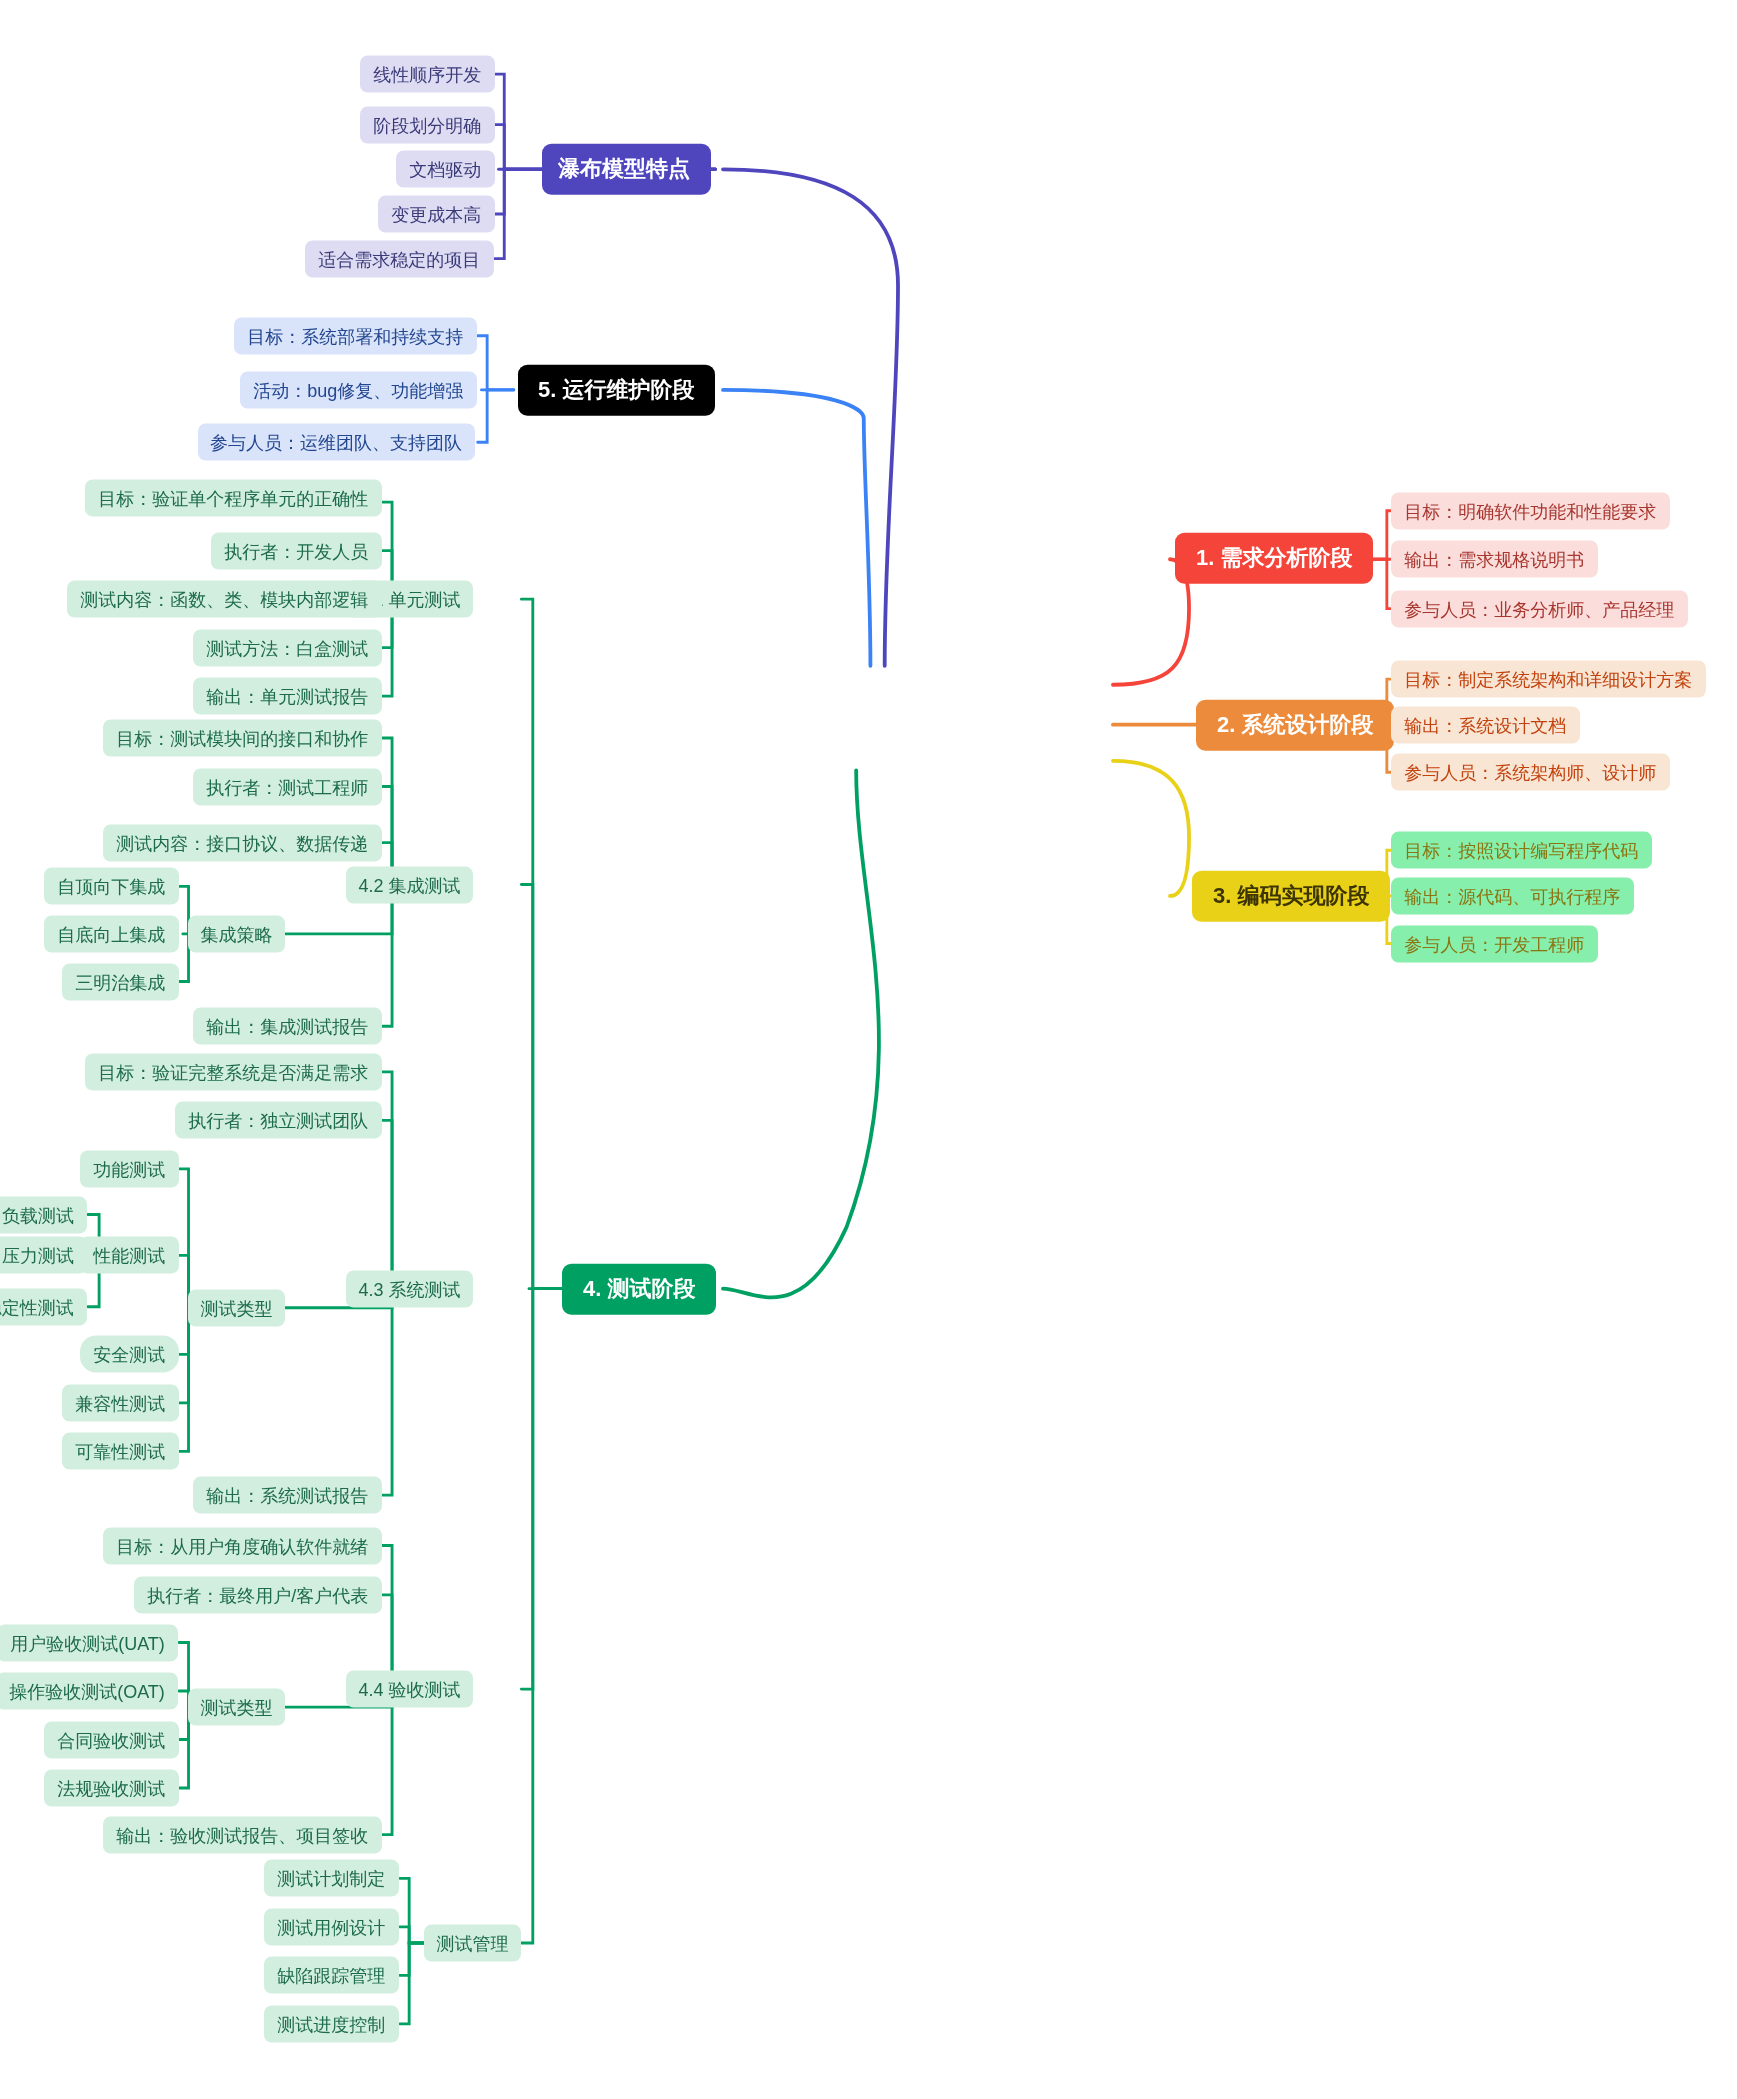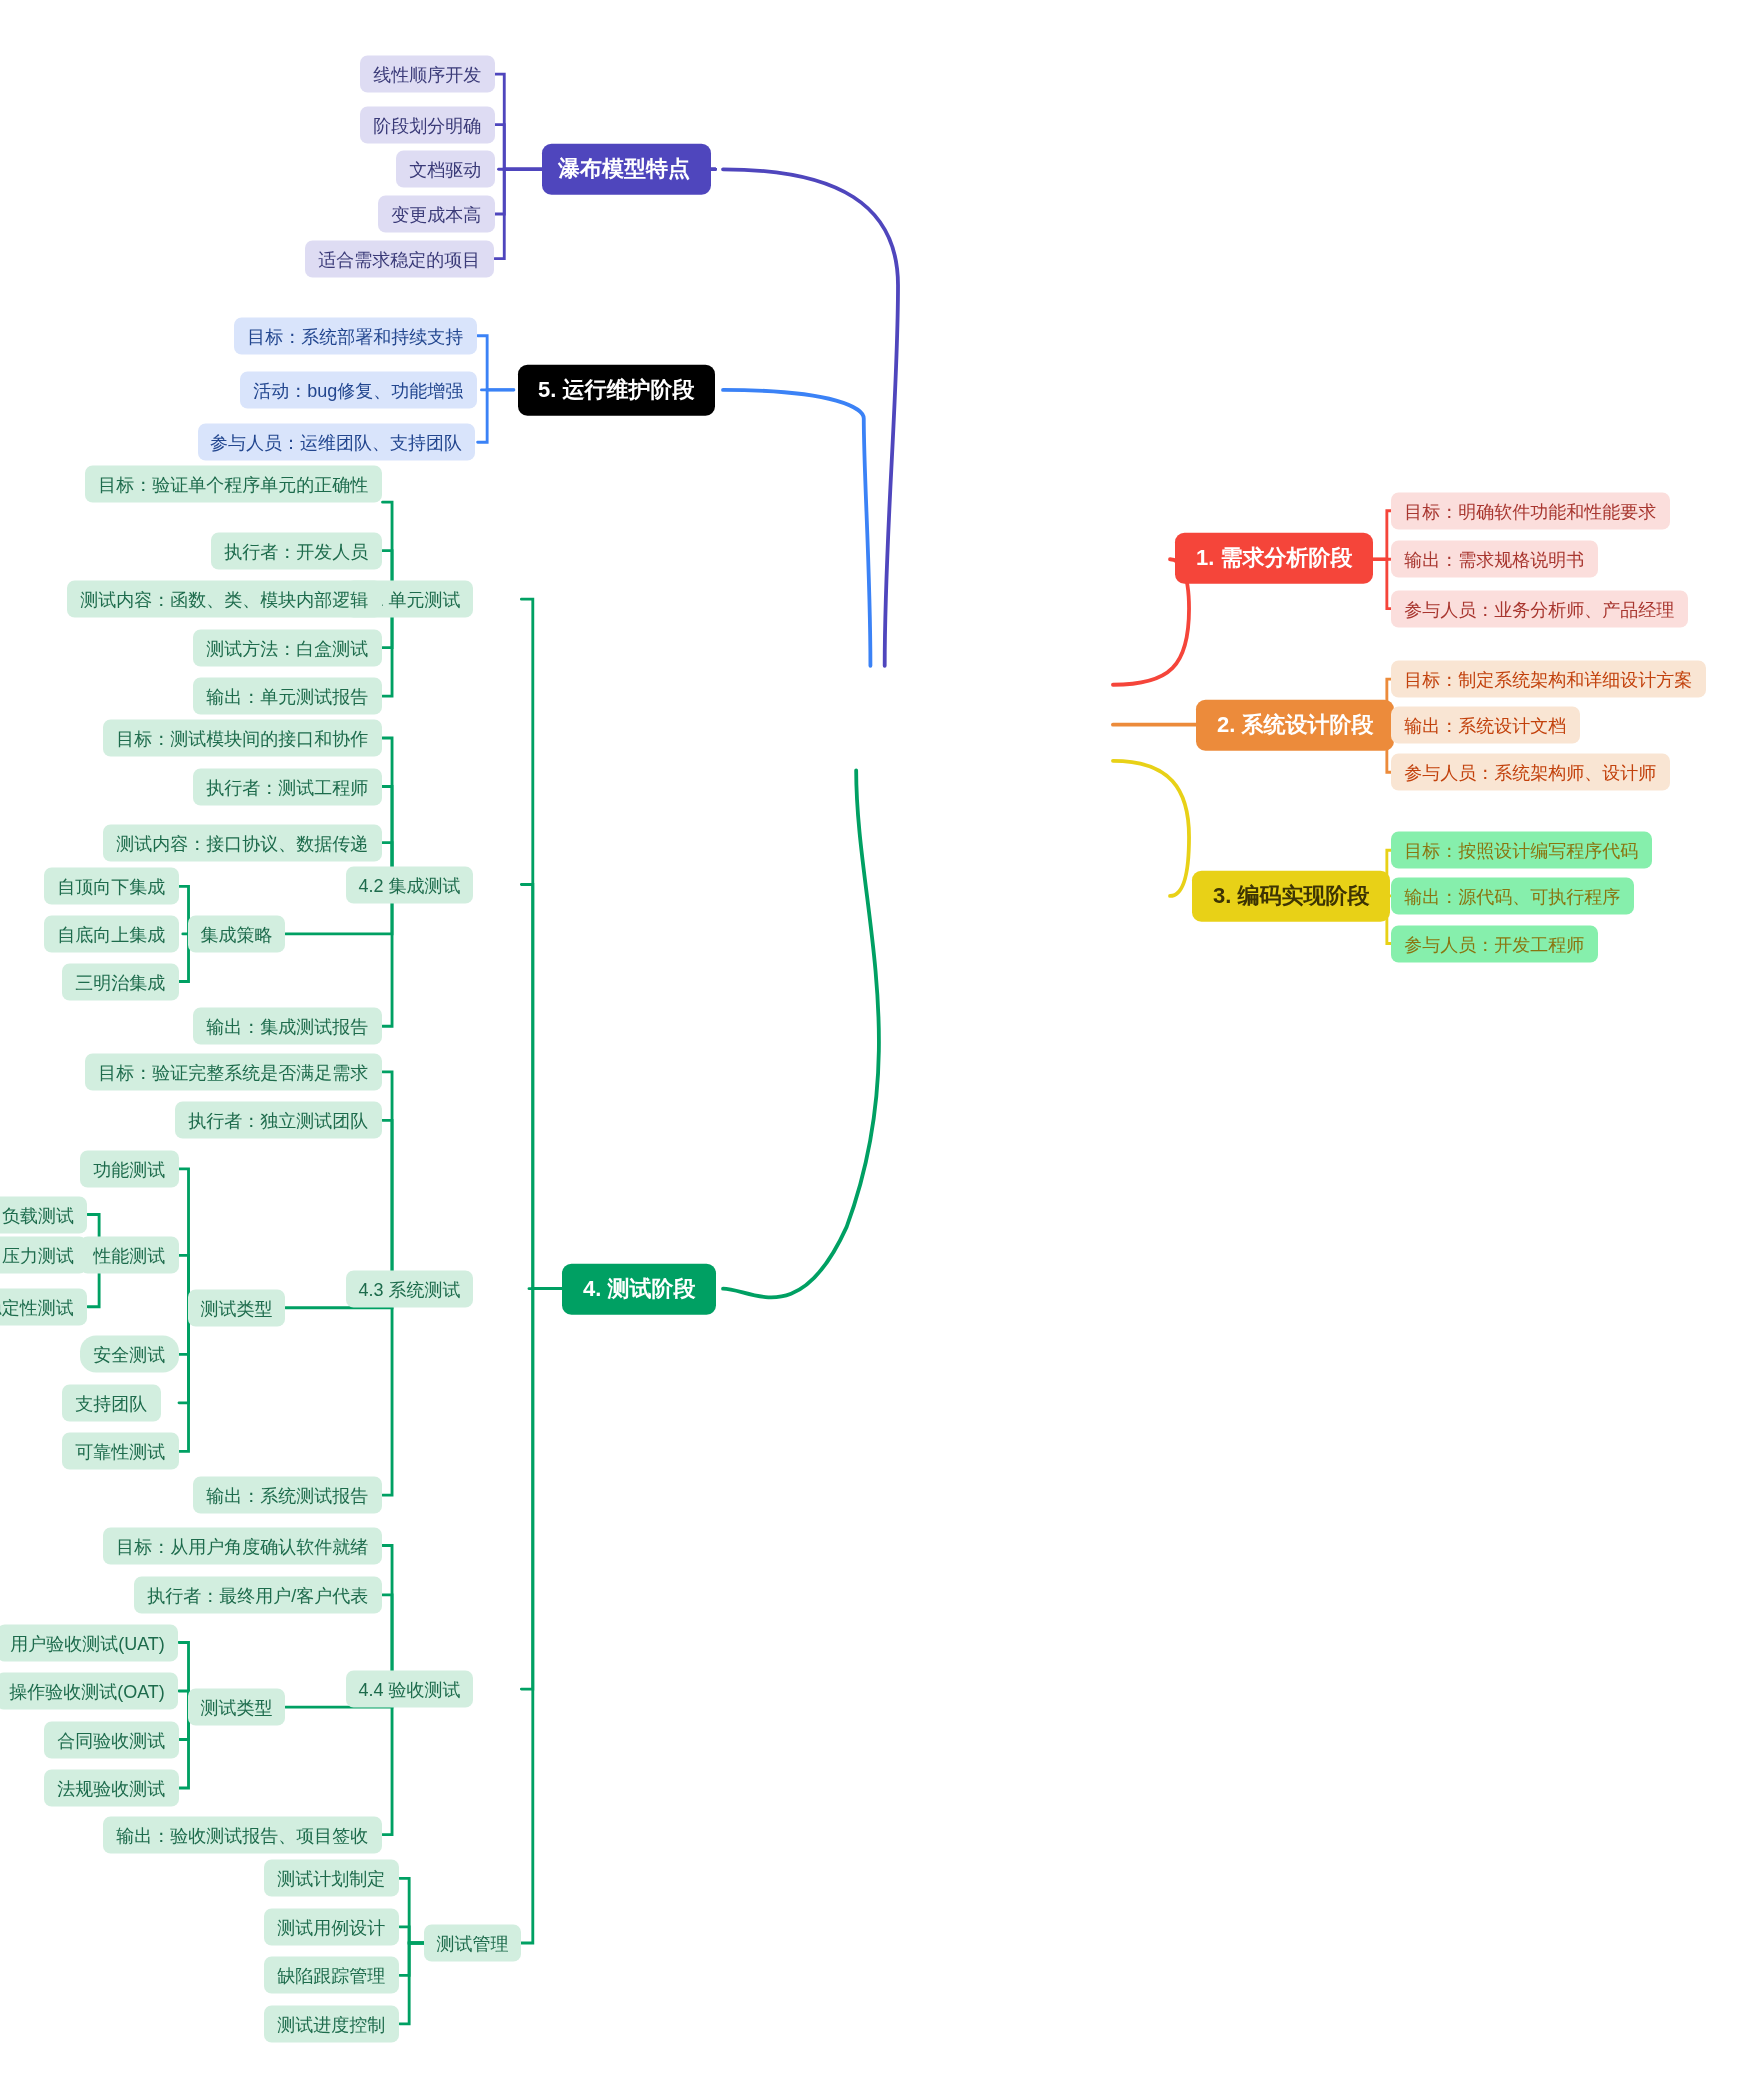--- a/index.html
+++ b/index.html
@@ -170,21 +170,21 @@
 <div class="node chip orange" style="left:1391px; top:772px;">参与人员：系统架构师、设计师</div>
 
 <div class="node main yellow" style="left:1192px; top:896px;">3. 编码实现阶段</div>
 <div class="node chip yellow" style="left:1391px; top:850px;">目标：按照设计编写程序代码</div>
 <div class="node chip yellow" style="left:1391px; top:896px;">输出：源代码、可执行程序</div>
 <div class="node chip yellow" style="left:1391px; top:944px;">参与人员：开发工程师</div>
 
 <div class="node main green" style="left: 562px; top: 1289px;">4. 测试阶段</div>
 
 <div class="node mid" style="left: 346px; top: 599px;">4.1 单元测试</div>
-<div class="node chip green" style="left: 85px; top: 484px;">目标：验证单个程序单元的正确性</div>
+<div class="node chip green" style="left: 85px; top: 498px;">目标：验证单个程序单元的正确性</div>
 <div class="node chip green" style="left: 211px; top: 551px;">执行者：开发人员</div>
 <div class="node chip green" style="left: 67px; top: 599px;">测试内容：函数、类、模块内部逻辑</div>
 <div class="node chip green" style="left: 193px; top: 648px;">测试方法：白盒测试</div>
 <div class="node chip green" style="left: 193px; top: 696px;">输出：单元测试报告</div>
 
 <div class="node mid" style="left: 346px; top: 885px;">4.2 集成测试</div>
 <div class="node chip green" style="left: 103px; top: 738px;">目标：测试模块间的接口和协作</div>
 <div class="node chip green" style="left: 193px; top: 787px;">执行者：测试工程师</div>
 <div class="node chip green" style="left: 103px; top: 843px;">测试内容：接口协议、数据传递</div>
 <div class="node chip green" style="left: 193px; top: 1026px;">输出：集成测试报告</div>
@@ -194,21 +194,21 @@
 <div class="node chip green" style="left: 62px; top: 982px;">三明治集成</div>
 
 <div class="node mid" style="left: 346px; top: 1289px;">4.3 系统测试</div>
 <div class="node chip green" style="left: 85px; top: 1072px;">目标：验证完整系统是否满足需求</div>
 <div class="node chip green" style="left: 175px; top: 1120px;">执行者：独立测试团队</div>
 <div class="node chip green" style="left: 193px; top: 1495px;">输出：系统测试报告</div>
 <div class="node mid" style="left: 188px; top: 1308px;">测试类型</div>
 <div class="node chip green" style="left: 80px; top: 1169px;">功能测试</div>
 <div class="node chip green" style="left: 80px; top: 1255px;">性能测试</div>
 <div class="node chip green" style="left: 80px; top: 1354px; border-radius: 16px;">安全测试</div>
-<div class="node chip green" style="left: 62px; top: 1403px;">支持团队</div>
+<div class="node chip green" style="left: 62px; top: 1403px;">兼容性测试</div>
 <div class="node chip green" style="left: 62px; top: 1451px;">可靠性测试</div>
 <div class="node chip green" style="left: -11.4px; top: 1215px;">负载测试</div>
 <div class="node chip green" style="left: -11.4px; top: 1255px;">压力测试</div>
 <div class="node chip green" style="left: -29.5px; top: 1307px;">稳定性测试</div>
 
 <div class="node mid" style="left: 346px; top: 1689px;">4.4 验收测试</div>
 <div class="node chip green" style="left: 103px; top: 1546px;">目标：从用户角度确认软件就绪</div>
 <div class="node chip green" style="left: 134px; top: 1595px;">执行者：最终用户/客户代表</div>
 <div class="node chip green" style="left: 103px; top: 1835px;">输出：验收测试报告、项目签收</div>
 <div class="node mid" style="left: 188px; top: 1707px;">测试类型</div>

